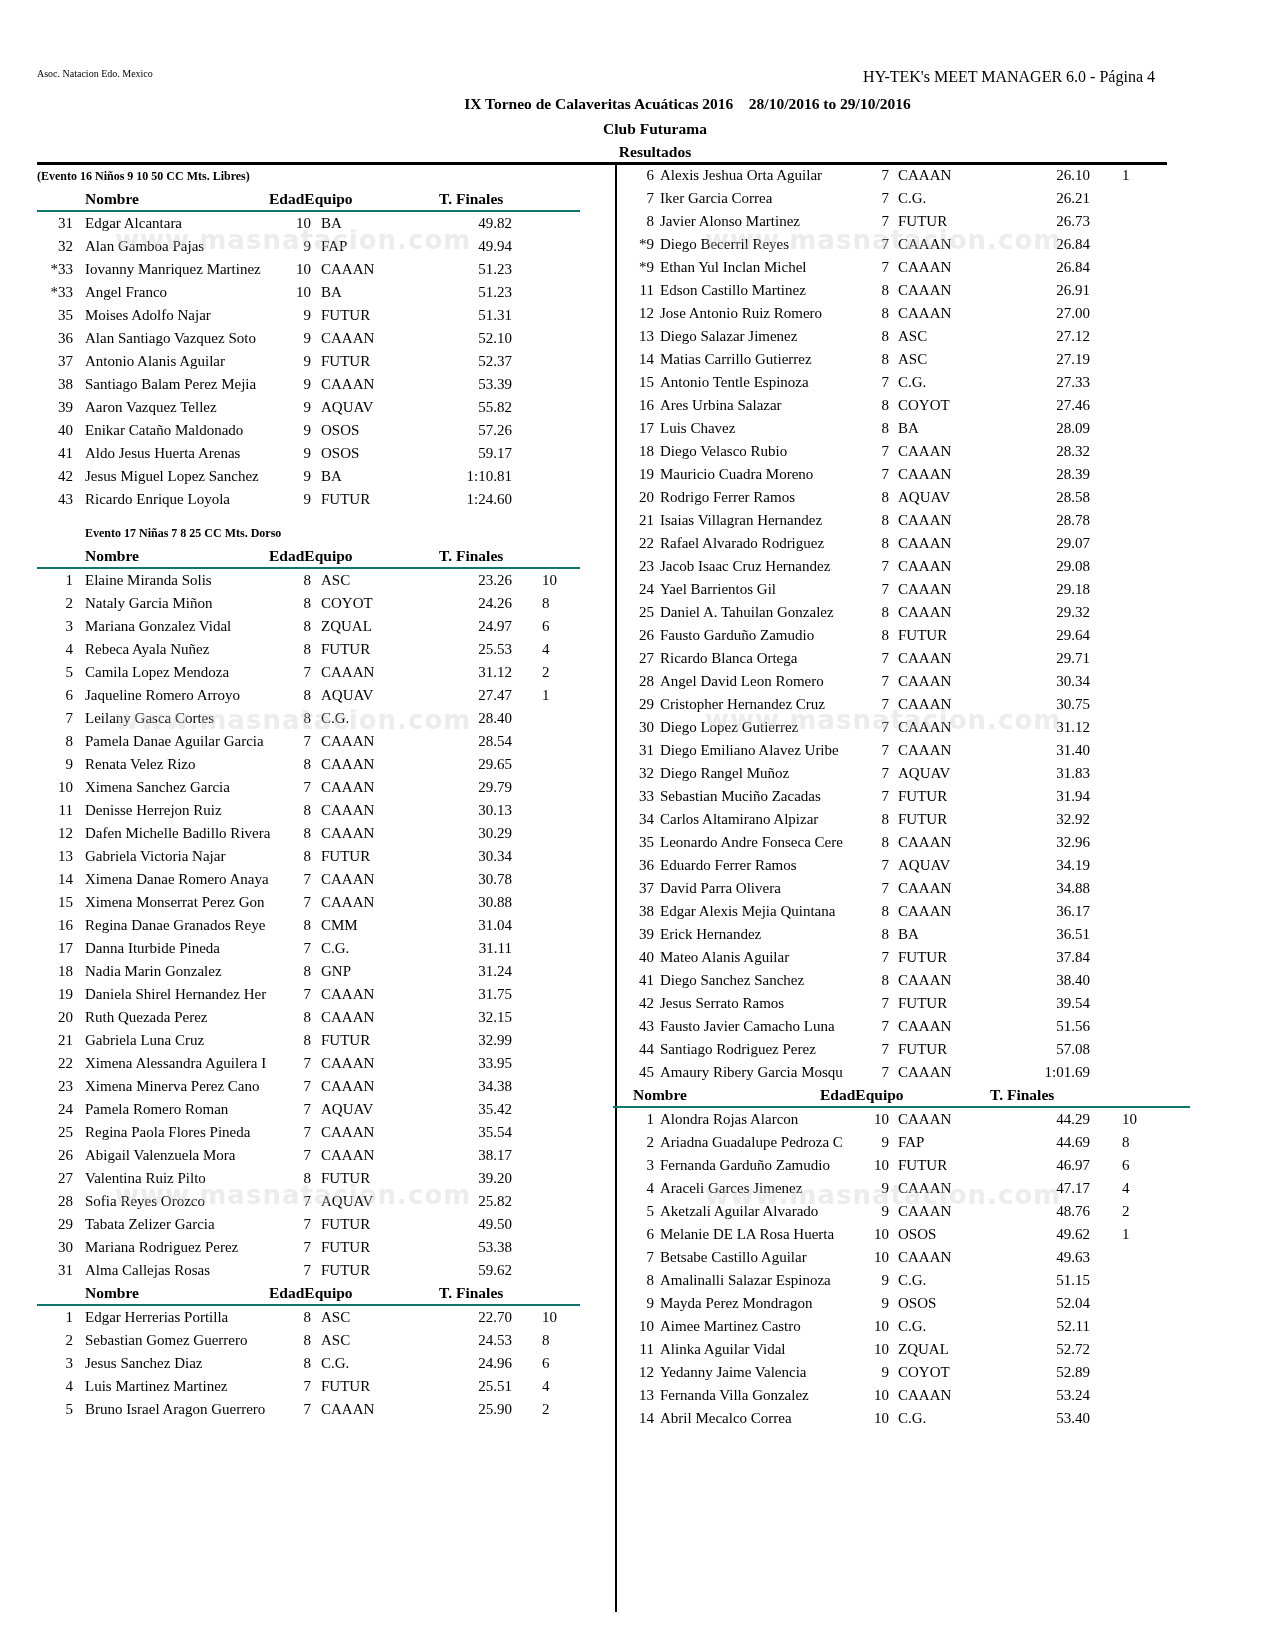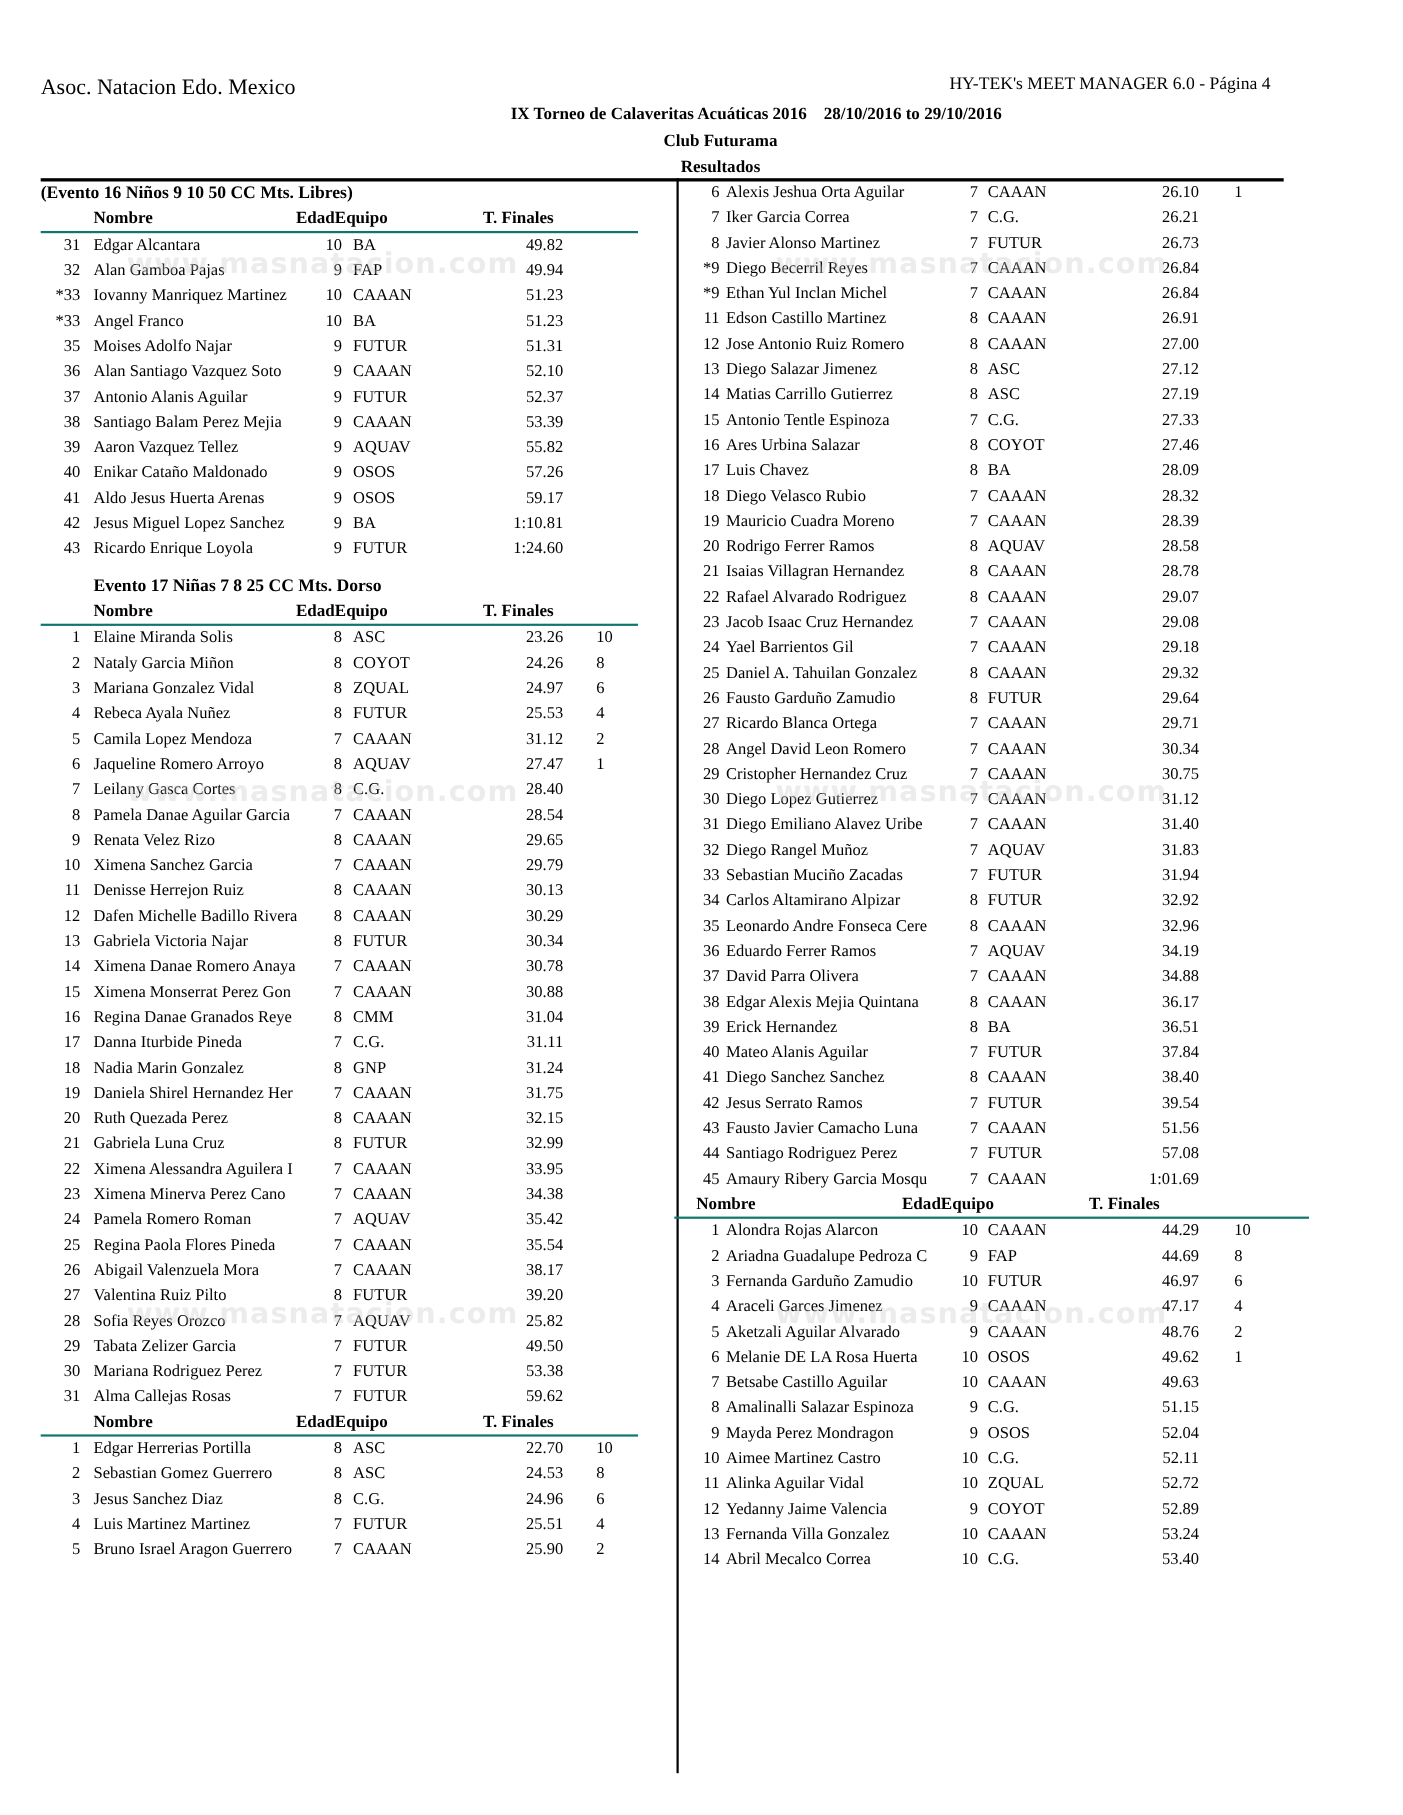--- a/index.html
+++ b/index.html
@@ -1,29 +1,29 @@
 <!DOCTYPE html>
 <html><head>
 <meta charset="utf-8">
 <style>
   html, body { margin:0; padding:0; background:#ffffff; }
   body { width:1275px; height:1650px; position:relative; overflow:hidden;
          font-family:"Liberation Serif","DejaVu Serif",serif; color:#000; }
-  .hdr-left { position:absolute; left:37px; top:68px; font-size:20px; }
+  .hdr-left { position:absolute; left:37px; top:68px; font-size:10px; }
   .hdr-right { position:absolute; right:120px; top:68px; font-size:16px;margin-left:28px; }
   .title { position:absolute; left:0; width:1275px; text-align:center; font-weight:bold; font-size:15.5px; }
   .t1 { top:95px; left:0; width:1375px; }
   .t2 { top:120px; width:1310px; }
   .t3 { top:143px; width:1310px; }
   .topline { position:absolute; left:37px; width:1130px; top:162px; height:3px; background:#000; }
   .vline { position:absolute; left:615px; top:162px; width:2px; height:1450px; background:#000; }
   .col { position:absolute; top:164px; }
   .col.left { left:37px; width:575px; }
   .col.right { left:640px; width:530px; }
-  .ev-title { font-weight:bold; font-size:16px; height:24px; line-height:24px; margin-top:0; }
+  .ev-title { font-weight:bold; font-size:12px; height:24px; line-height:24px; margin-top:0; }
   .ev-title.spaced { margin-top:10px;margin-left:48px; }
   .colhdr { position:relative; height:22px; font-weight:bold; font-size:15.5px; border-bottom:2px solid #0f766e; }
   .colhdr span { position:absolute; top:2px; }
   .row { position:relative; height:23.0px; font-size:15px; line-height:23px; white-space:nowrap; }
   .row span { position:absolute; top:0; }
   .place { text-align:right; width:36px; }
   .name { overflow:hidden; }
   .age { text-align:right; width:24px; }
   .time { text-align:right; width:80px; }
   

